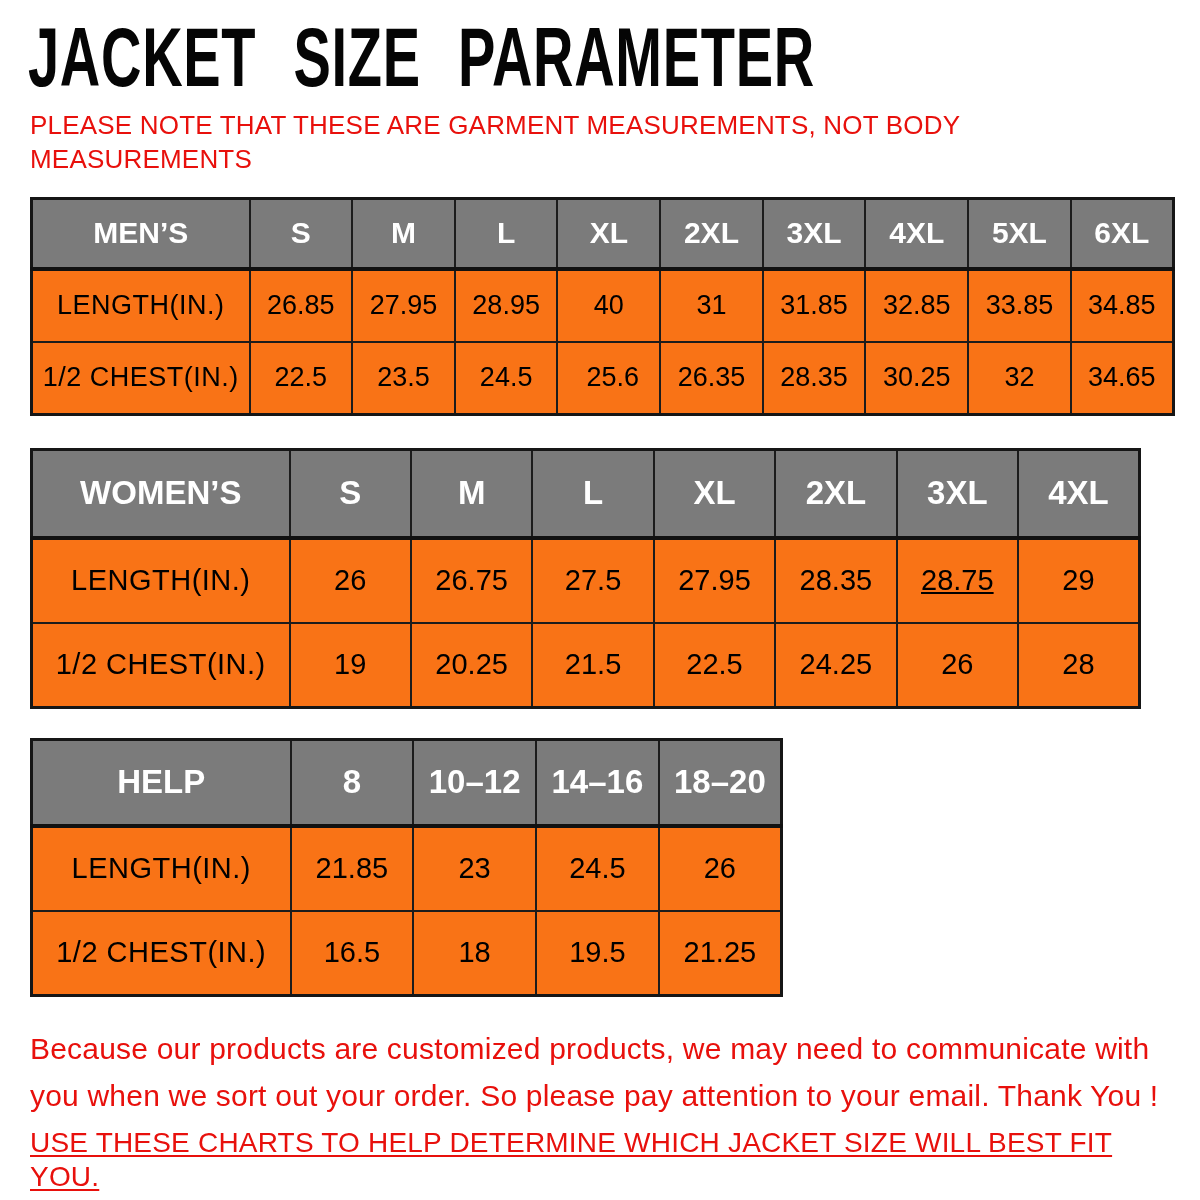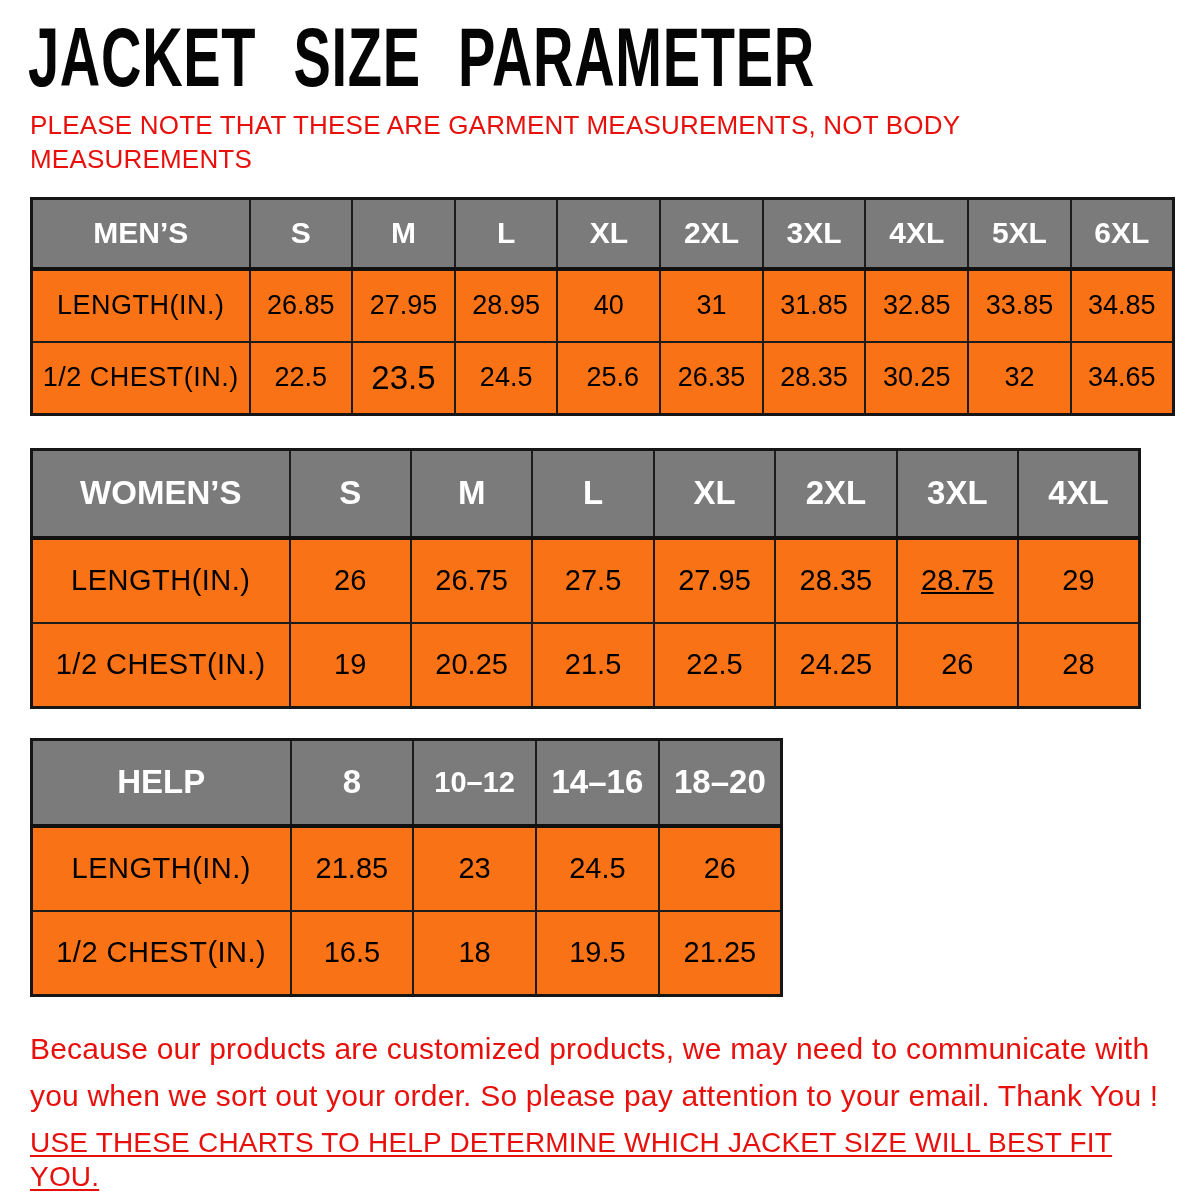--- a/index.html
+++ b/index.html
@@ -96,21 +96,21 @@
           <td class="value" style="font-size: 27px;">40</td>
           <td class="value" style="font-size: 27px;">31</td>
           <td class="value" style="font-size: 27px;">31.85</td>
           <td class="value" style="font-size: 27px;">32.85</td>
           <td class="value" style="font-size: 27px;">33.85</td>
           <td class="value" style="font-size: 27px;">34.85</td>
         </tr>
         <tr style="height: 73px;">
           <td class="row-label" style="font-size: 27px;">1/2 CHEST(IN.)</td>
           <td class="value" style="font-size: 27px;">22.5</td>
-          <td class="value" style="font-size: 33px;">23.5</td>
+          <td class="value" style="font-size: 27px;">23.5</td>
           <td class="value" style="font-size: 27px;">24.5</td>
           <td class="value" style="font-size: 27px; padding-left: 8px;">25.6</td>
           <td class="value" style="font-size: 27px;">26.35</td>
           <td class="value" style="font-size: 27px;">28.35</td>
           <td class="value" style="font-size: 27px;">30.25</td>
           <td class="value" style="font-size: 27px;">32</td>
           <td class="value" style="font-size: 27px;">34.65</td>
         </tr>
       </tbody>
     </table>
@@ -165,21 +165,21 @@
         <col style="width: 259px;">
         <col style="width: 122.75px;">
         <col style="width: 122.75px;">
         <col style="width: 122.75px;">
         <col style="width: 122.75px;">
       </colgroup>
       <thead>
         <tr style="height: 86px;">
           <th style="font-size: 33px;">HELP</th>
           <th style="font-size: 33px;">8</th>
-          <th style="font-size: 29px;">10–12</th>
+          <th style="font-size: 33px;">10–12</th>
           <th style="font-size: 33px;">14–16</th>
           <th style="font-size: 33px;">18–20</th>
         </tr>
       </thead>
       <tbody>
         <tr style="height: 85px;">
           <td class="row-label" style="font-size: 29px;">LENGTH(IN.)</td>
           <td class="value" style="font-size: 29px;">21.85</td>
           <td class="value" style="font-size: 29px;">23</td>
           <td class="value" style="font-size: 29px;">24.5</td>

